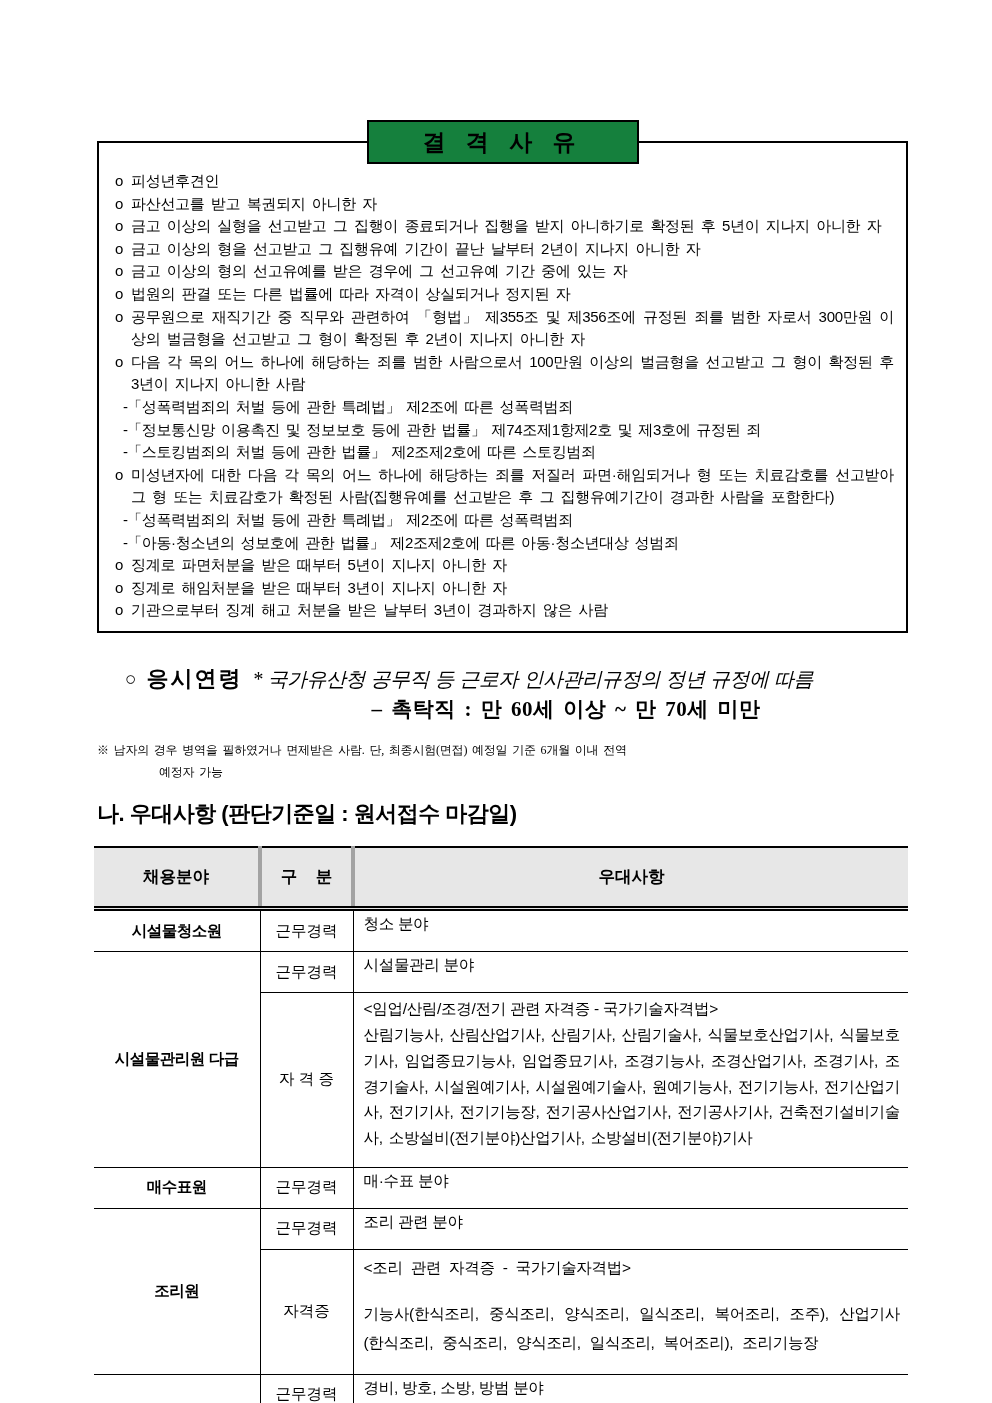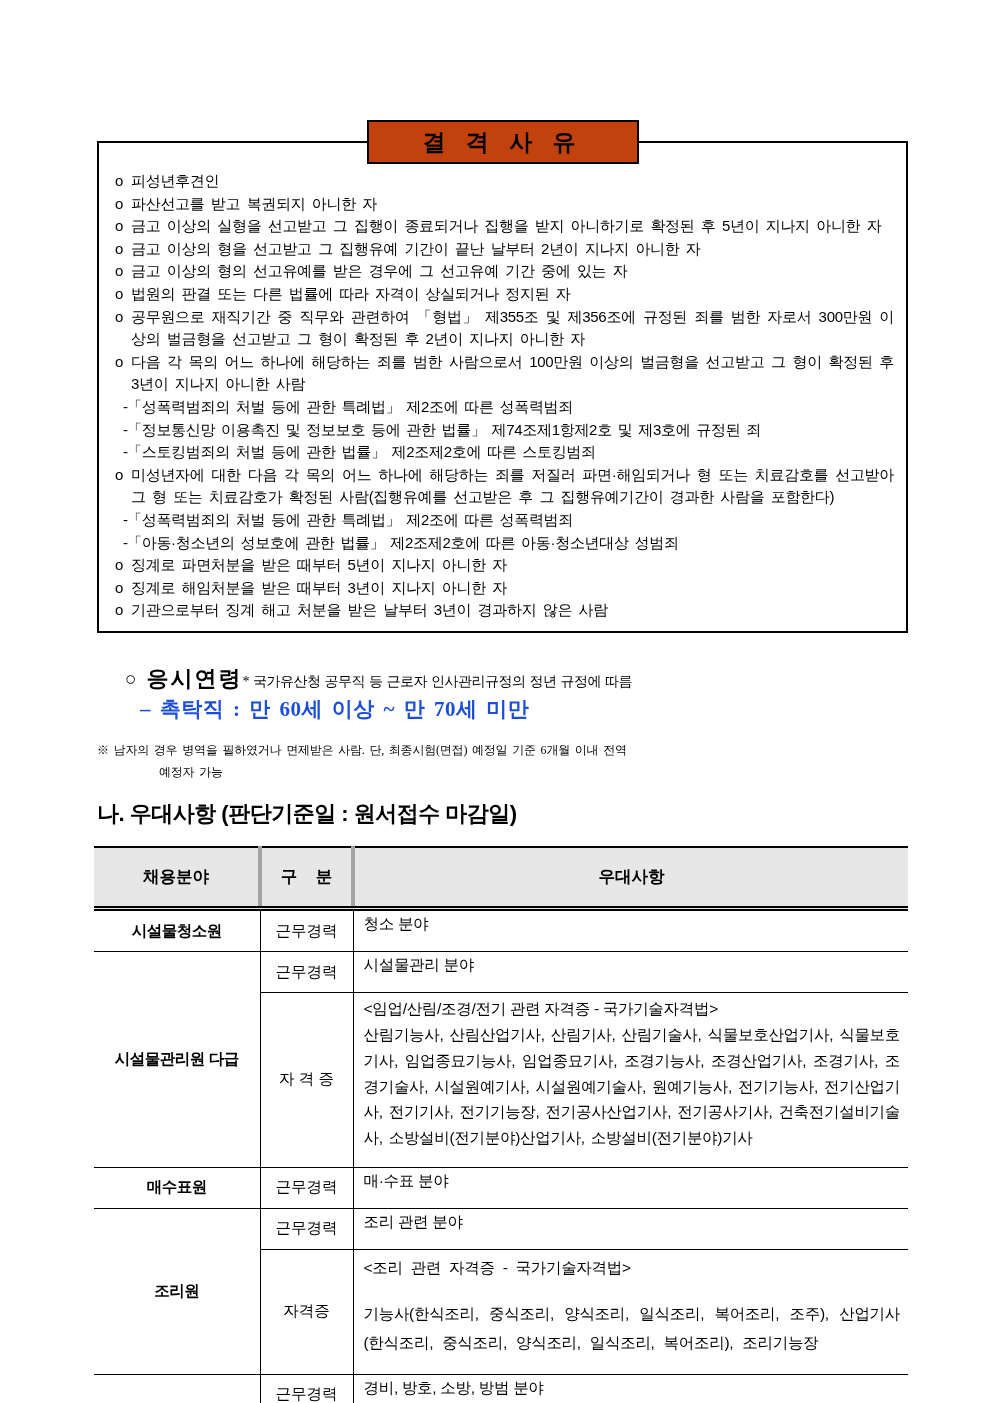--- a/index.html
+++ b/index.html
@@ -8,41 +8,41 @@
     width:992px;height:1403px;
     background:#ffffff;
     overflow:hidden;
     font-family:"Liberation Sans","DejaVu Sans",sans-serif;
     color:#000;
   }
   
   .disq-wrap{position:absolute;left:97px;top:120px;width:811px;}
   .disq-title{
     position:absolute;left:50%;transform:translateX(-50%);top:0;
-    width:268px;height:40px;background:#c2410c;border:2px solid #000;
+    width:268px;height:40px;background:#15803d;border:2px solid #000;
     z-index:2;display:flex;align-items:center;justify-content:center;
     font-size:23px;font-weight:bold;letter-spacing:7px;white-space:pre;
   }
   .disq-box{
     margin-top:21px;border:2px solid #000;background:#fff;
     padding:27px 12px 9px 10px;box-sizing:border-box;width:811px;
   }
   .li{display:flex;line-height:22.6px;font-size:15px;letter-spacing:-0.3px;}
   .li .mk{flex:none;width:22px;padding-left:6px;box-sizing:border-box;}
   .li .tx{flex:1;text-align:justify;word-spacing:2.5px;}
   .li.sub .mk{width:18px;padding-left:14px;}
   .li.sub .tx{word-spacing:2px;}
   
   .age-head{
     margin:16px 0 0 125px;
     font-family:"Liberation Serif","DejaVu Serif",serif;
   }
   .age-bullet{font-size:19px;font-weight:bold;vertical-align:1px;}
   .age-label{font-size:22px;font-weight:bold;letter-spacing:2px;margin-left:10px;}
-  .age-note{font-size:14px;margin-left:0;letter-spacing:-0.5px;word-spacing:1px;}
+  .age-note{font-size:20px;margin-left:10px;letter-spacing:-0.5px;word-spacing:1px;font-style:italic;}
   .age-line{
     margin-left:140px;line-height:31px;
     font-family:"Liberation Serif","DejaVu Serif",serif;
     font-size:21px;font-weight:bold;letter-spacing:0.5px;word-spacing:3px;
   }
   .age-line.first{margin-top:8px;}
   .mil-note{
     margin:14px 0 0 97px;width:814px;
     font-family:"Liberation Serif","DejaVu Serif",serif;
     font-size:12px;line-height:22px;letter-spacing:-0.2px;word-spacing:2px;
@@ -165,21 +165,21 @@
           <span class="tx">기관으로부터 징계 해고 처분을 받은 날부터 3년이 경과하지 않은 사람</span>
         </div>
     </div>
   </div>
 
   <div style="height:648px;"></div>
 
   <div class="age-head">
     <span class="age-bullet">○</span><span class="age-label">응시연령</span><span class="age-note">* 국가유산청 공무직 등 근로자 인사관리규정의 정년 규정에 따름</span>
   </div>
-  <div class="age-line" style="color:#1d4ed8;">– 촉탁직 : 만 60세 이상 ~ 만 70세 미만</div>
+  <div class="age-line" style="color:#000000;text-align:center;">– 촉탁직 : 만 60세 이상 ~ 만 70세 미만</div>
 
   <div class="mil-note">
     <div class="l1">※ 남자의 경우 병역을 필하였거나 면제받은 사람. 단, 최종시험(면접) 예정일 기준 6개월 이내 전역</div>
     <div class="l2">예정자 가능</div>
   </div>
 
   <div class="pref-heading">나. 우대사항 (판단기준일 : 원서접수 마감일)</div>
 
   <table class="pref">
     <colgroup>

